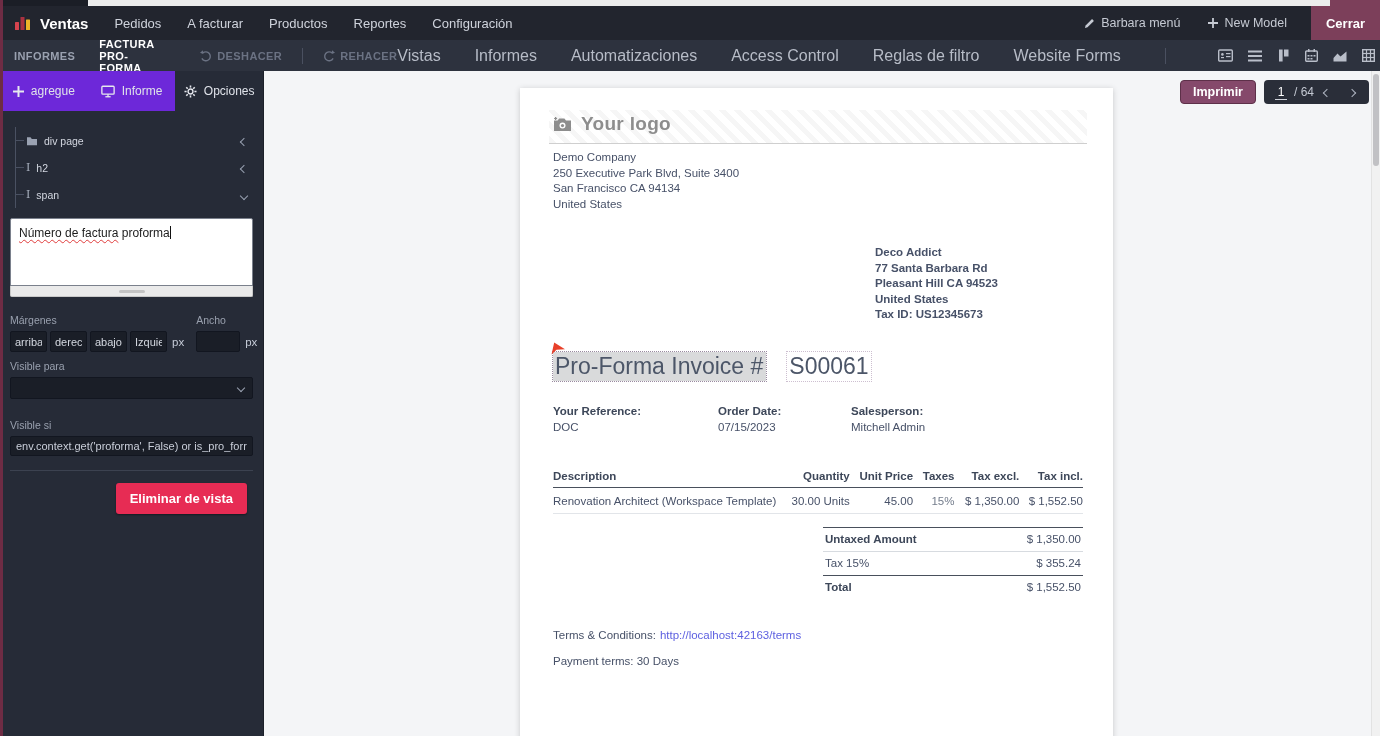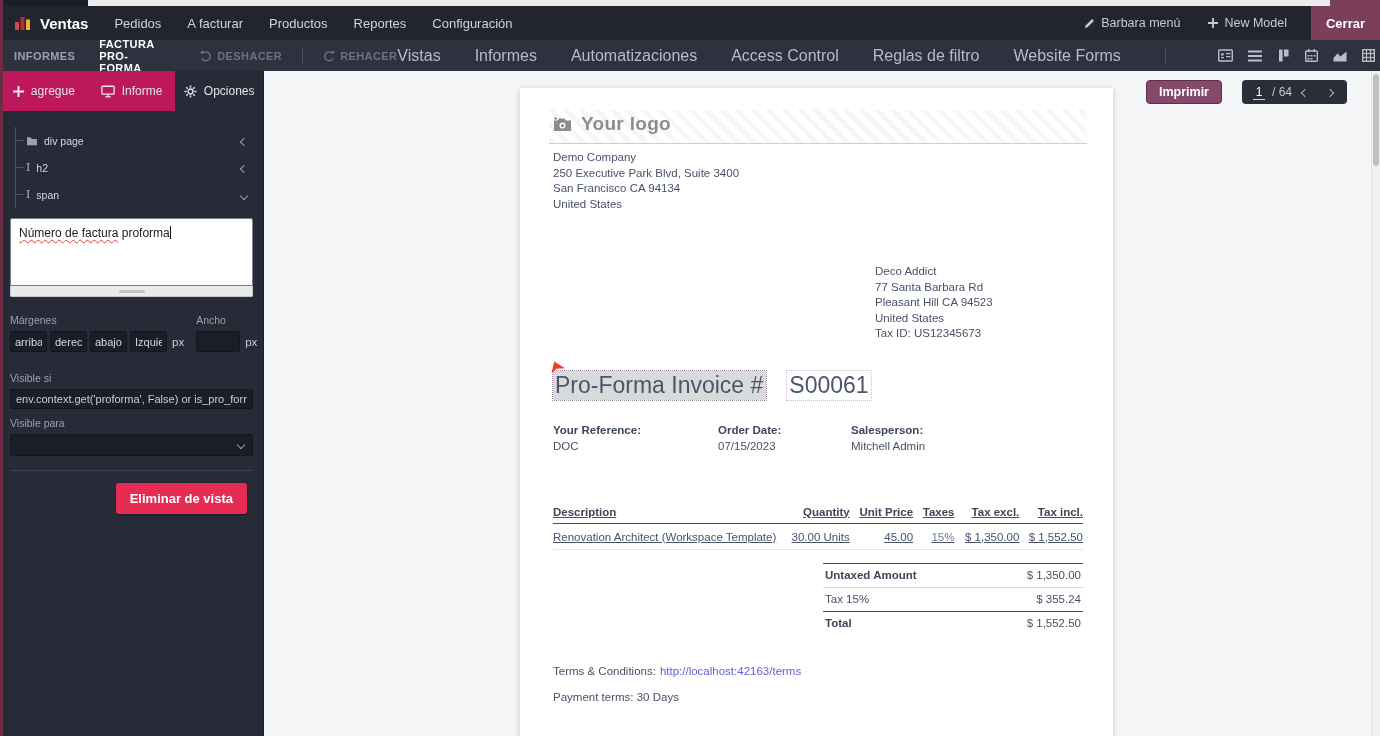--- a/index.html
+++ b/index.html
@@ -31,21 +31,21 @@
   .studio-right { margin-left:auto; display:flex; align-items:center; gap:34px; font-size:16px; color:#b7bcc7; }
   .studio-right .slink { cursor:pointer; white-space:nowrap; }
   .view-icons { display:flex; align-items:center; gap:15px; color:#b9bec9; margin-left:8px; }
   .view-icons svg { display:block; cursor:pointer; }
 
   
   .content { display:flex; height:665px; }
 
   
   .sidebar { width:264px; background:#262b37; flex:none; display:flex; flex-direction:column; border-right:1px solid rgba(0,0,0,.25); }
-  .sb-tabs { display:flex; height:40px; background:#be185d; }
+  .sb-tabs { display:flex; height:40px; background:#6d28d9; }
   .sb-tab { display:flex; align-items:center; justify-content:center; gap:7px; font-size:12px; color:#dfe2e9; cursor:pointer; flex:1; }
   .sb-tab.active { background:#262b37; }
   .sb-tab svg { flex:none; }
 
   .tree { padding:16px 10px 4px 10px; }
   .tree-inner { border-left:1px solid #4a5162; margin-left:5px; }
   .tree-row { display:flex; align-items:center; height:27px; color:#d3d7e0; font-size:10.5px; cursor:pointer; position:relative; padding-left:10px; }
   .tree-row::before { content:""; position:absolute; left:0; top:13px; width:8px; border-top:1px solid #4a5162; }
   .tree-row .t-icon { margin-right:6px; color:#9aa2b2; display:flex; align-items:center; }
   .tree-row .ibeam { font-family:"DejaVu Serif", serif; font-size:11px; color:#aab1bf; }
@@ -71,51 +71,51 @@
   .w-input { width:44px; }
 
   .sb-section { padding:0 10px; margin-top:20px; }
   .sb-text-input { width:100%; height:20px; background:#1a1e27; border:1px solid #121620; border-radius:2px; color:#c9ced9; font-size:11px; padding:0 5px; white-space:nowrap; overflow:hidden; }
   .sb-select { width:100%; height:22px; background:#1a1e27; border:1px solid #121620; border-radius:2px; display:flex; align-items:center; justify-content:flex-end; padding:0 8px; color:#9aa2b2; cursor:pointer; }
   .sb-divider { border-top:1px solid #3c4250; margin:14px 10px 0 10px; }
   .btn-remove { display:block; margin:12px 16px 0 auto; padding:8px 14px; background:#e72c54; color:#fff; font-weight:bold; font-size:13px; border:none; border-radius:3px; cursor:pointer; box-shadow:0 1px 2px rgba(0,0,0,.4); }
 
   
   .preview { flex:1; position:relative; background:#f4f5f7; overflow:hidden; }
-  .controls { position:absolute; top:9px; right:33px; display:flex; align-items:center; gap:20px; z-index:20; }
+  .controls { position:absolute; top:9px; right:11px; display:flex; align-items:center; gap:8px; z-index:20; }
   .btn-print { height:24px; padding:0 12px; background:#85496b; border:1px solid #5d3049; border-radius:4px; color:#fff; font-weight:bold; font-size:12.5px; cursor:pointer; }
   .pager { height:24px; background:#2a2e39; border-radius:4px; display:flex; align-items:center; padding:0 11px; gap:7px; font-size:12px; color:#c3c8d2; }
   .pager input { width:12px; background:transparent; border:none; border-bottom:1px solid #cfd3db; color:#fff; font-size:12px; text-align:center; padding:0; }
   .pager .pchev { color:#aeb4c0; cursor:pointer; padding:2px 3px; }
   .pager .pchev + .pchev { margin-left:6px; }
 
   .vscroll { position:absolute; right:0; top:0; bottom:0; width:9px; background:#f1f1f1; border-left:1px solid #e2e2e2; z-index:30; }
   .vscroll .thumb { position:absolute; top:3px; left:1px; right:1px; height:92px; background:#c1c1c4; border-radius:4px; }
 
   
   .page { position:absolute; left:256px; top:17px; width:593px; height:680px; background:#fff; box-shadow:0 1px 6px rgba(0,0,0,.18); padding:22px 30px 0 33px; color:#475168; font-size:11.5px; }
   .logo-row { display:flex; align-items:center; gap:9px; padding:3px 4px 8px 4px; margin:0 -4px;
     background:repeating-linear-gradient(45deg, rgba(0,0,0,0.035) 0 5px, transparent 5px 11px);
     border-bottom:1px solid #cfcfcf; }
   .logo-text { font-size:19px; font-weight:bold; color:#8d8d8d; letter-spacing:.3px; }
   .addr { margin-top:6px; line-height:15.5px; }
-  .customer { margin-left:322px; margin-top:52px; line-height:15.5px; }
+  .customer { margin-left:322px; margin-top:33px; line-height:15.5px;font-weight:bold; }
 
   .inv-title { margin-top:30px; font-size:23px; color:#4c5668; font-weight:500; position:relative; white-space:nowrap; }
   .flag { position:absolute; left:-2px; top:-11px; }
   .hl { background:#d9dadb; outline:1px dotted #9a8aa0; padding:1px 3px 2px 2px; }
   .sn { outline:1px dotted #cdbfd0; margin-left:21px; padding:1px 2px 2px 2px; }
 
   .info-row { display:flex; margin-top:25px; }
   .info-col1 { width:137px; }
   .info-col2 { width:133px;margin-left:28px; }
   .info b, .lbl-b { color:#3d4759; }
   .info div { margin-bottom:4px; }
 
-  table.items { width:100%; border-collapse:collapse; margin-top:46px;text-decoration:underline; }
+  table.items { width:100%; border-collapse:collapse; margin-top:29px; }
   table.items th { font-size:11.5px; color:#3d4759; text-align:right; padding:0 0 5px 6px; border-bottom:1px solid #49505c; white-space:nowrap; }
   table.items th.desc { text-align:left; padding-left:0; }
   table.items td { font-size:11.5px; text-align:right; padding:7px 0 6px 6px; border-bottom:1px solid #e2e5e9; white-space:nowrap; }
   table.items td.desc { text-align:left; padding-left:0; }
   table.items td.muted { color:#747d8c; }
 
   .totals { width:260px; margin-left:auto; margin-top:13px; }
   .t-row { display:flex; justify-content:space-between; padding:5px 2px 6px 2px; }
   .t-row.top-dark { border-top:1px solid #49505c; }
   .t-row.top-light { border-top:1px solid #d7dbe0; }
@@ -324,30 +324,30 @@
       </div>
       <div>
         <div class="sb-label">Ancho</div>
         <div class="m-inputs">
           <input class="m-input w-input" style="">
           <span class="px-lbl">px</span>
         </div>
       </div>
     </div>
 
-    <div class="sb-section">
-      <div class="sb-label">Visible si</div>
-      <input class="sb-text-input" value="env.context.get('proforma', False) or is_pro_forr" style="">
-    </div>
-
     <div class="sb-section" style="margin-top:8px;">
       <div class="sb-label">Visible para</div>
       <div class="sb-select">
           <span class="chev down"></span>
         </div>
+    </div>
+
+    <div class="sb-section">
+      <div class="sb-label">Visible si</div>
+      <input class="sb-text-input" value="env.context.get('proforma', False) or is_pro_forr" style="">
     </div>
 
     <div class="sb-divider"></div>
     <button class="btn-remove">Eliminar de vista</button>
   </div>
 
   <div class="preview">
 
     <div class="controls">
       <button class="btn-print">Imprimir</button>

